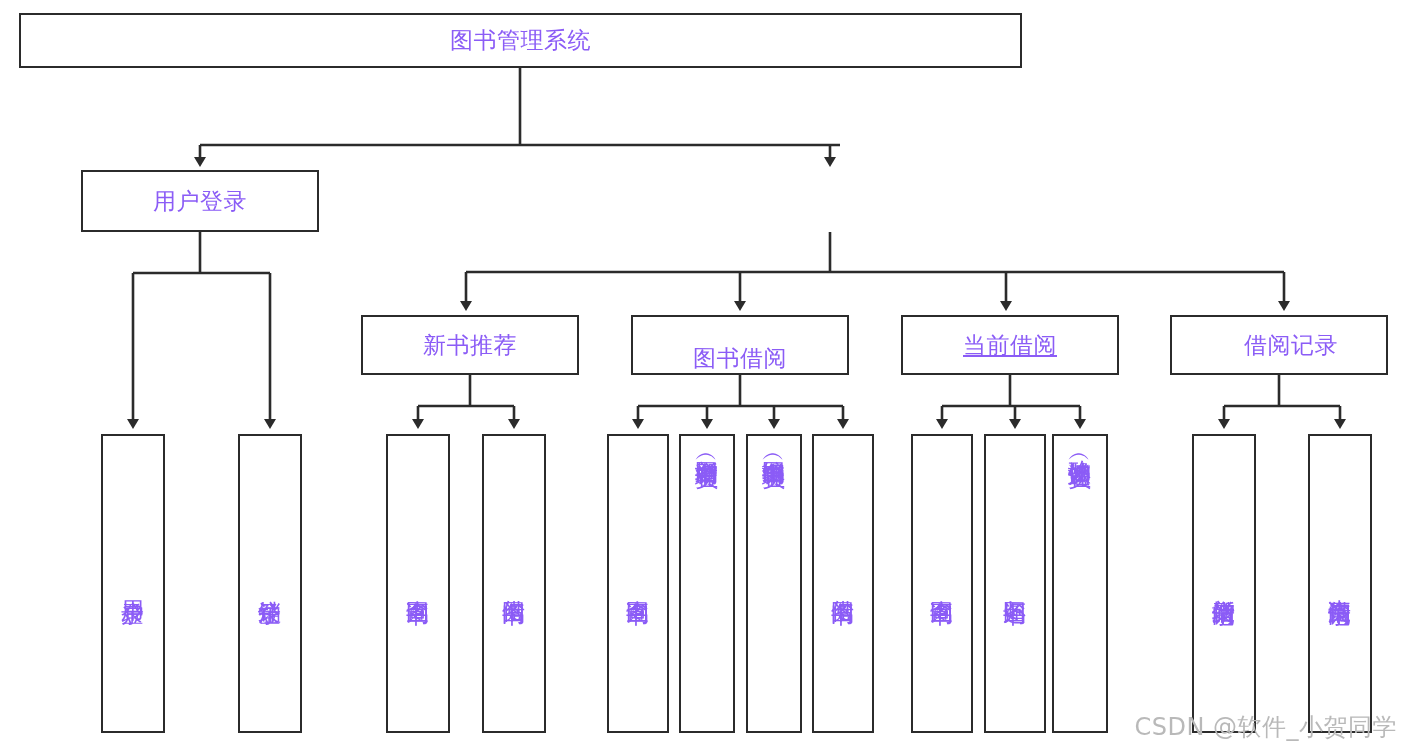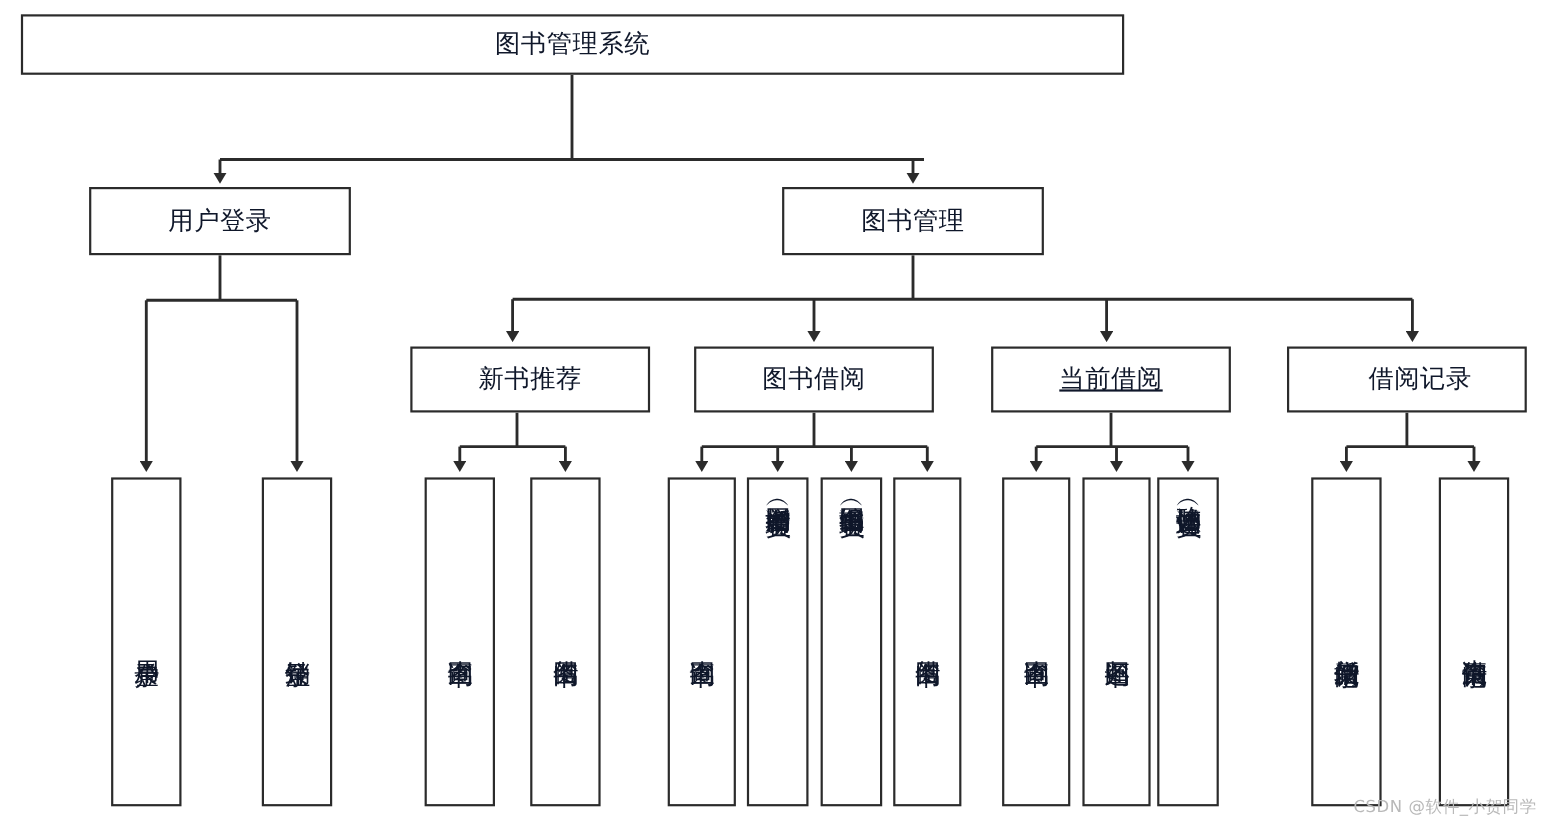--- a/index.html
+++ b/index.html
@@ -27,21 +27,21 @@
     pointer-events: none;
   }
   .node {
     position: absolute;
     box-sizing: border-box;
     border: 2px solid #2b2b2b;
     background: #ffffff;
     display: flex;
     align-items: center;
     justify-content: center;
-    color: #0f172a;
+    color: #8b5cf6;
     z-index: 2;
   }
   .node .label {
     display: block;
     text-align: center;
     line-height: 1.32;
     letter-spacing: 0.5px;
   }
   
   .node.h .label {
@@ -65,21 +65,21 @@
   }
   
   .node.v.mid {
     align-items: center;
     padding-top: 0;
   }
   #watermark {
     position: absolute;
     right: 8px;
     bottom: 4px;
-    font-size: 15px;
+    font-size: 24px;
     color: #b9b9b9;
     letter-spacing: 0.5px;
     z-index: 5;
     white-space: nowrap;
   }
 </style>
 </head>
 <body>
 
 <div id="canvas">
@@ -134,28 +134,25 @@
     </g>
   </svg>
 
   <div class="node h root" style="left:19px; top:13px; width:1003px; height:55px;">
     <span class="label">图书管理系统</span>
   </div>
 
   <div class="node h" style="left:81px; top:170px; width:238px; height:62px;">
     <span class="label">用户登录</span>
   </div>
-  <div class="node h" style="left:711px; top:170px; width:238px; height:62px;">
-    <span class="label">图书管理</span>
-  </div>
-
-  <div class="node h" style="left:361px; top:315px; width:218px; height:60px;margin-left:12px;">
+
+  <div class="node h" style="left:361px; top:315px; width:218px; height:60px;">
     <span class="label">新书推荐</span>
   </div>
-  <div class="node h" style="left:631px; top:315px; width:218px; height:60px;">
+  <div class="node h" style="left:631px; top:315px; width:218px; height:60px;align-items:flex-end;">
     <span class="label">图书借阅</span>
   </div>
   <div class="node h" style="left:901px; top:315px; width:218px; height:60px;text-decoration:underline;">
     <span class="label">当前借阅</span>
   </div>
   <div class="node h" style="left:1170px; top:315px; width:218px; height:60px;padding-left:24px;">
     <span class="label">借阅记录</span>
   </div>
 
   <div class="node v mid" style="left:101px; top:434px; width:64px; height:299px;">

